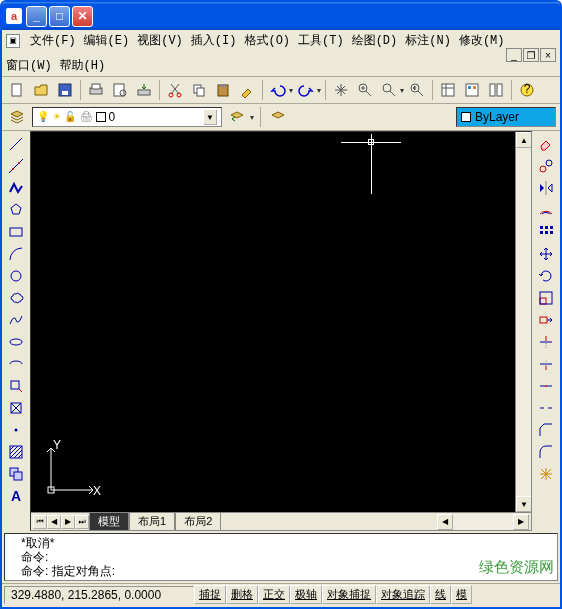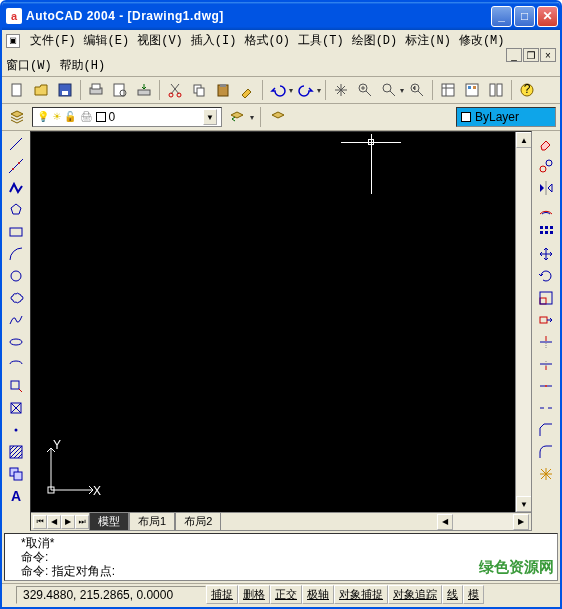--- a/index.html
+++ b/index.html
@@ -42,34 +42,33 @@
 .scrollbar-v { width: 16px; background: #ece9d8; border-left: 1px solid #888; display: flex; flex-direction: column; }
 .sb-btn { width: 16px; height: 16px; background: #ece9d8; border: 1px outset #fff; display: flex; align-items: center; justify-content: center; font-size: 8px; cursor: pointer; }
 .sb-track { flex: 1; background: #f0ede0; }
 .tabsrow { height: 18px; background: #ece9d8; display: flex; align-items: center; border-top: 1px solid #888; padding: 0 2px; gap: 0; }
 .tabsrow .nav-btn { width: 14px; height: 14px; border: 1px outset #fff; display: flex; align-items: center; justify-content: center; font-size: 8px; cursor: pointer; }
 .tabsrow .tab { padding: 1px 8px; border: 1px solid #888; border-top: none; background: #ece9d8; cursor: pointer; font-size: 11px; }
 .tabsrow .tab.active { background: #333; color: #fff; }
 .tabsrow .hscroll { margin-left: auto; display: flex; }
 .cmdwin { background: #fff; border: 1px inset #888; margin: 2px; height: 48px; padding: 2px 16px; overflow: hidden; font-family: "SimSun"; }
 .cmdwin div { white-space: nowrap; line-height: 14px; }
-.statusbar { background: #ece9d8; border-top: 1px solid #aca899; display: flex; align-items: center; height: 22px; padding: 0 14px; gap: 0; }
+.statusbar { background: #ece9d8; border-top: 1px solid #aca899; display: flex; align-items: center; height: 22px; padding: 0 2px; gap: 0; }
 .statusbar .coords { border: 1px inset #ece9d8; padding: 1px 6px; min-width: 190px; }
 .statusbar .sbtn { border: 1px outset #fff; padding: 1px 4px; cursor: pointer; font-size: 11px; text-decoration: underline; }
-.watermark { position: absolute; right: 6px; bottom: 30px; color: #3a9a3a; font-size: 15px; font-weight: bold; pointer-events: none; font-family: "SimHei", sans-serif; }
+.watermark { position: absolute; right: 6px; bottom: 30px; color: #3a9a3a; font-size: 15px; font-weight: normal; pointer-events: none; font-family: "SimHei", sans-serif; }
 .mini-icon { display:inline-block; font-size:10px; line-height:1; }
 </style>
 </head>
 <body>
 
 <div class="window">
 
   <div class="titlebar">
     <div class="icon-app">a</div>
-    <div class="title-text">AutoCAD 2004 - [Drawing1.dwg]</div>
     <div class="win-btns">
       <div class="win-btn min">_</div>
       <div class="win-btn max">□</div>
       <div class="win-btn close">✕</div>
     </div>
   </div>
 
   <div class="menubar">
     <span class="mdi-icon">▣</span>
     <span class="menu-item">文件(F)</span>

